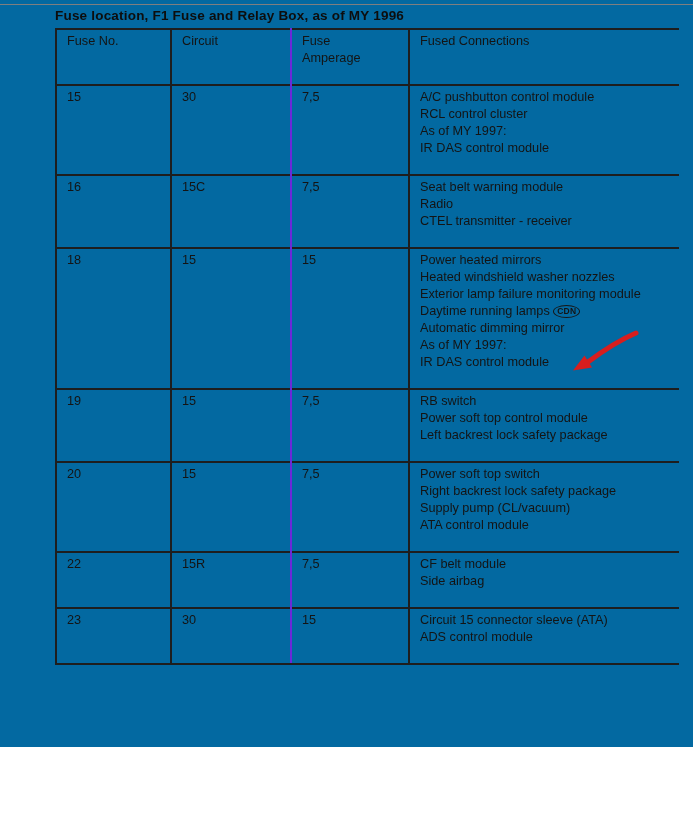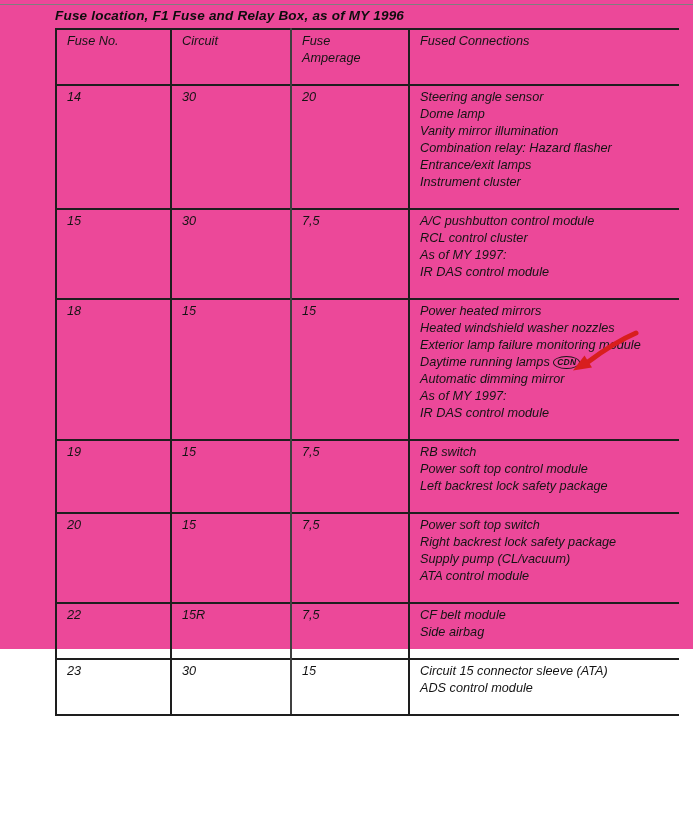--- a/index.html
+++ b/index.html
@@ -4,21 +4,21 @@
 <style>
   html, body { margin: 0; padding: 0; }
   body {
     width: 693px; height: 835px;
     background: #ffffff;
     font-family: "Liberation Sans", sans-serif;
     color: #161616;
     position: relative;
     overflow: hidden;
   }
-  .page { position: relative; width: 693px; height: 649px; background: #ec4899; font-style: italic; }
+  .page { position: relative; width: 693px; height: 747px; background: #0369a1; }
   .top-rule {
     position: absolute; top: 4px; left: 0; width: 693px; height: 1px;
     background: #7f7f7f;
   }
   .title {
     position: absolute; left: 55px; top: 8px; margin: 0;
     font-size: 13.5px; font-weight: bold; color: #0d0d0d;
     letter-spacing: 0.2px; white-space: nowrap;
   }
   table.fuse-table {
@@ -32,21 +32,21 @@
   th, td {
     vertical-align: top; text-align: left;
     font-size: 12.7px; line-height: 17px; font-weight: normal;
     padding: 3px 8px 17px 10px;
     border-top: 2px solid #1e1e1e;
     color: #141414;
   }
   thead th { white-space: pre-line; }
   tbody tr:last-child td { border-bottom: 2px solid #1e1e1e; }
   .c0 { border-left: 2px solid #1e1e1e; border-right: 2px solid #1e1e1e; }
-  .c1 { border-right: 2px solid #404040; }
+  .c1 { border-right: 2px solid #6d28d9; }
   .c2 { border-right: 2px solid #1e1e1e; }
   .c3 { border-right: none; }
   .conn-line { white-space: nowrap; }
   .badge {
     display: inline-block;
     border: 1.4px solid #161616;
     border-radius: 50%;
     font-size: 8.5px; font-weight: bold; line-height: 9px;
     padding: 1px 3px 1px;
     vertical-align: 1px;
@@ -78,41 +78,38 @@
       <tr>
         <th class="c0">Fuse No.</th>
         <th class="c1">Circuit</th>
         <th class="c2">Fuse
 Amperage</th>
         <th class="c3">Fused Connections</th>
       </tr>
     </thead>
     <tbody>
         <tr>
-          <td class="c0">14</td>
-          <td class="c1">30</td>
-          <td class="c2">20</td>
-          <td class="c3">
-            <div class="conn-line">Steering angle sensor</div>
-            <div class="conn-line">Dome lamp</div>
-            <div class="conn-line">Vanity mirror illumination</div>
-            <div class="conn-line">Combination relay: Hazard flasher</div>
-            <div class="conn-line">Entrance/exit lamps</div>
-            <div class="conn-line">Instrument cluster</div>
-          </td>
-        </tr>
-        <tr>
           <td class="c0">15</td>
           <td class="c1">30</td>
           <td class="c2">7,5</td>
           <td class="c3">
             <div class="conn-line">A/C pushbutton control module</div>
             <div class="conn-line">RCL control cluster</div>
             <div class="conn-line">As of MY 1997:</div>
             <div class="conn-line">IR DAS control module</div>
+          </td>
+        </tr>
+        <tr>
+          <td class="c0">16</td>
+          <td class="c1">15C</td>
+          <td class="c2">7,5</td>
+          <td class="c3">
+            <div class="conn-line">Seat belt warning module</div>
+            <div class="conn-line">Radio</div>
+            <div class="conn-line">CTEL transmitter - receiver</div>
           </td>
         </tr>
         <tr>
           <td class="c0">18</td>
           <td class="c1">15</td>
           <td class="c2">15</td>
           <td class="c3">
             <div class="conn-line">Power heated mirrors</div>
             <div class="conn-line">Heated windshield washer nozzles</div>
             <div class="conn-line">Exterior lamp failure monitoring module</div>

